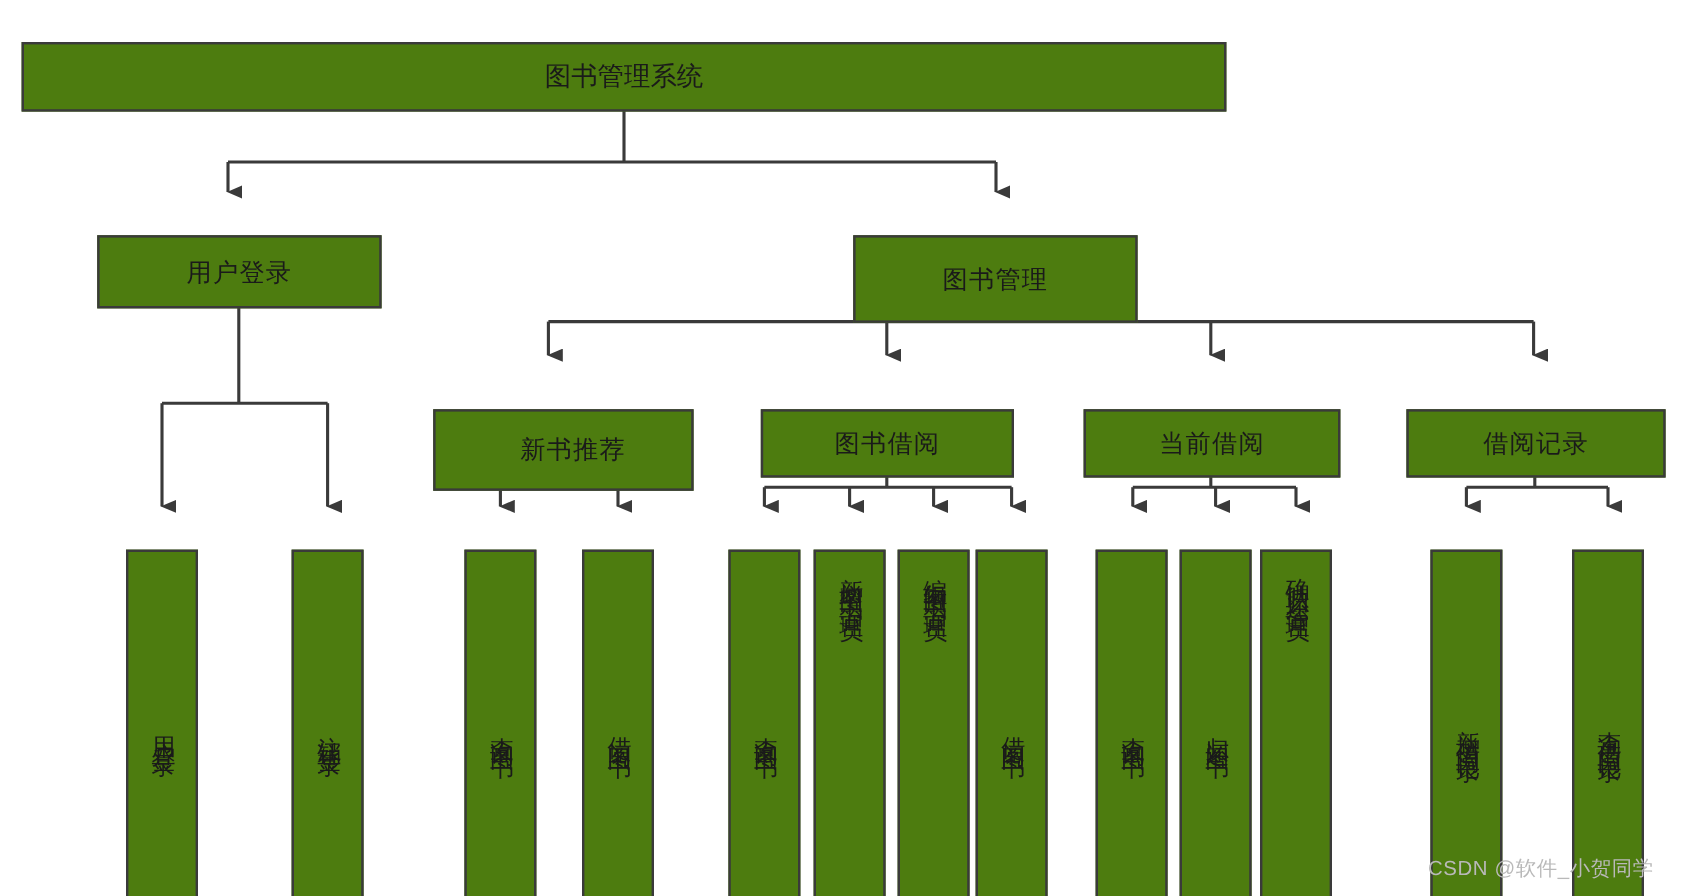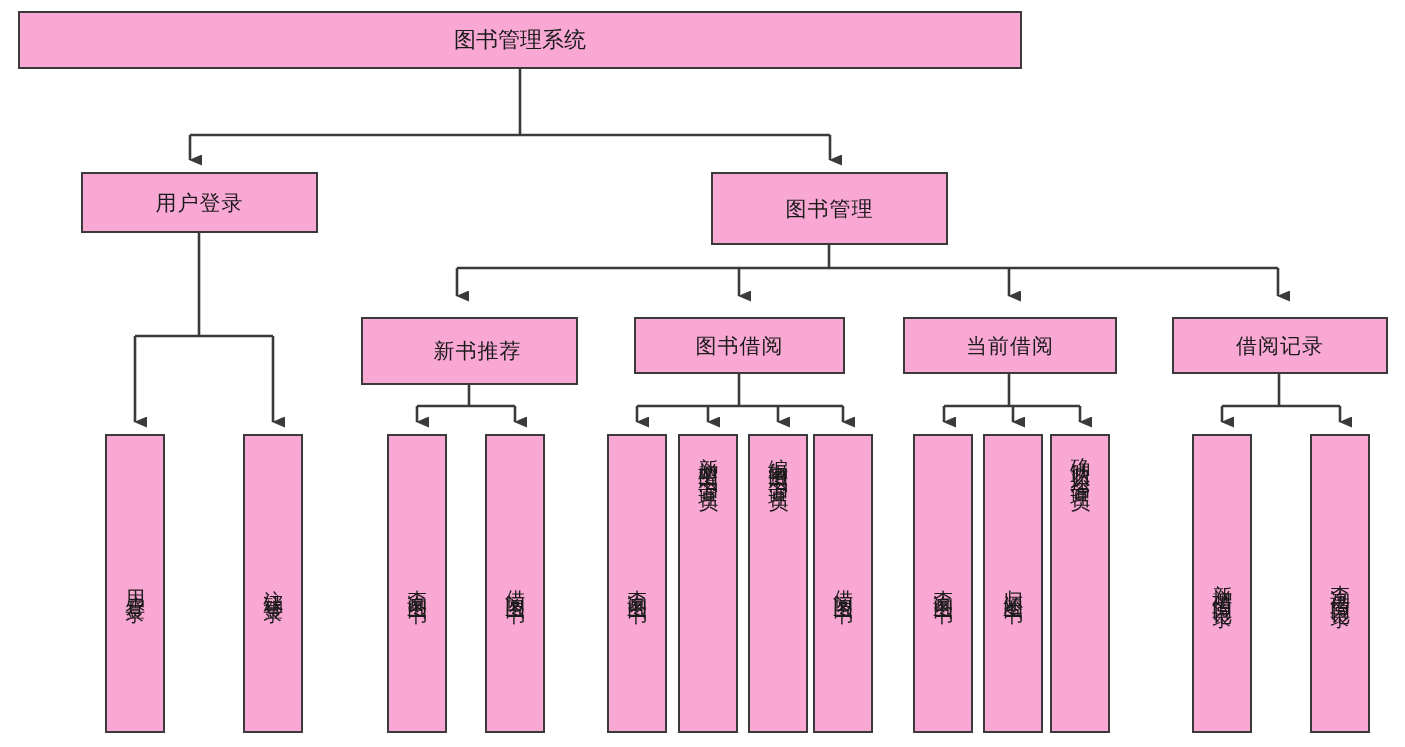--- a/index.html
+++ b/index.html
@@ -1,22 +1,22 @@
 <!DOCTYPE html>
 <html><head>
 <meta charset="utf-8">
 <style>
   html,body{margin:0;padding:0;background:#ffffff;}
   body{width:1405px;height:747px;overflow:hidden;
        font-family:"Liberation Sans","DejaVu Sans",sans-serif;}
   #stage{position:relative;width:1405px;height:747px;background:#fff;}
   svg#wires{position:absolute;left:0;top:0;width:1405px;height:747px;}
-  .node{position:absolute;box-sizing:border-box;background:#f9a8d4;
+  .node{position:absolute;box-sizing:border-box;background:#4d7c0f;
         border:2.5px solid #3a3a3a;display:flex;align-items:center;
-        justify-content:center;color:#1a1a1a;}
+        justify-content:center;color:#1a1a1a;margin-top:24px;}
   .node.h{font-size:21px;letter-spacing:1px;}
   .node.root{font-size:22px;}
   .node.leaf{font-size:20px;}
   .vtext{writing-mode:vertical-rl;text-orientation:upright;
          letter-spacing:5px;line-height:1.08;white-space:nowrap;
          display:block;}
   .leafwrap{display:flex;align-items:flex-start;justify-content:center;
             width:100%;height:100%;padding-top:6px;box-sizing:border-box;}
   .leafwrap.mid{align-items:center;padding-top:0;}
   #watermark{position:absolute;left:1190px;top:712px;font-size:17px;
@@ -164,14 +164,15 @@
     <div class="leafwrap mid">
       <span class="vtext">新增借阅记录</span>
     </div>
   </div>
   <div class="node leaf" style="left:1310px;top:434px;width:60px;height:299px;">
     <div class="leafwrap mid">
       <span class="vtext">查询借阅记录</span>
     </div>
   </div>
 
+  <div id="watermark">CSDN @软件_小贺同学</div>
 
 </div>
 
 </body></html>

